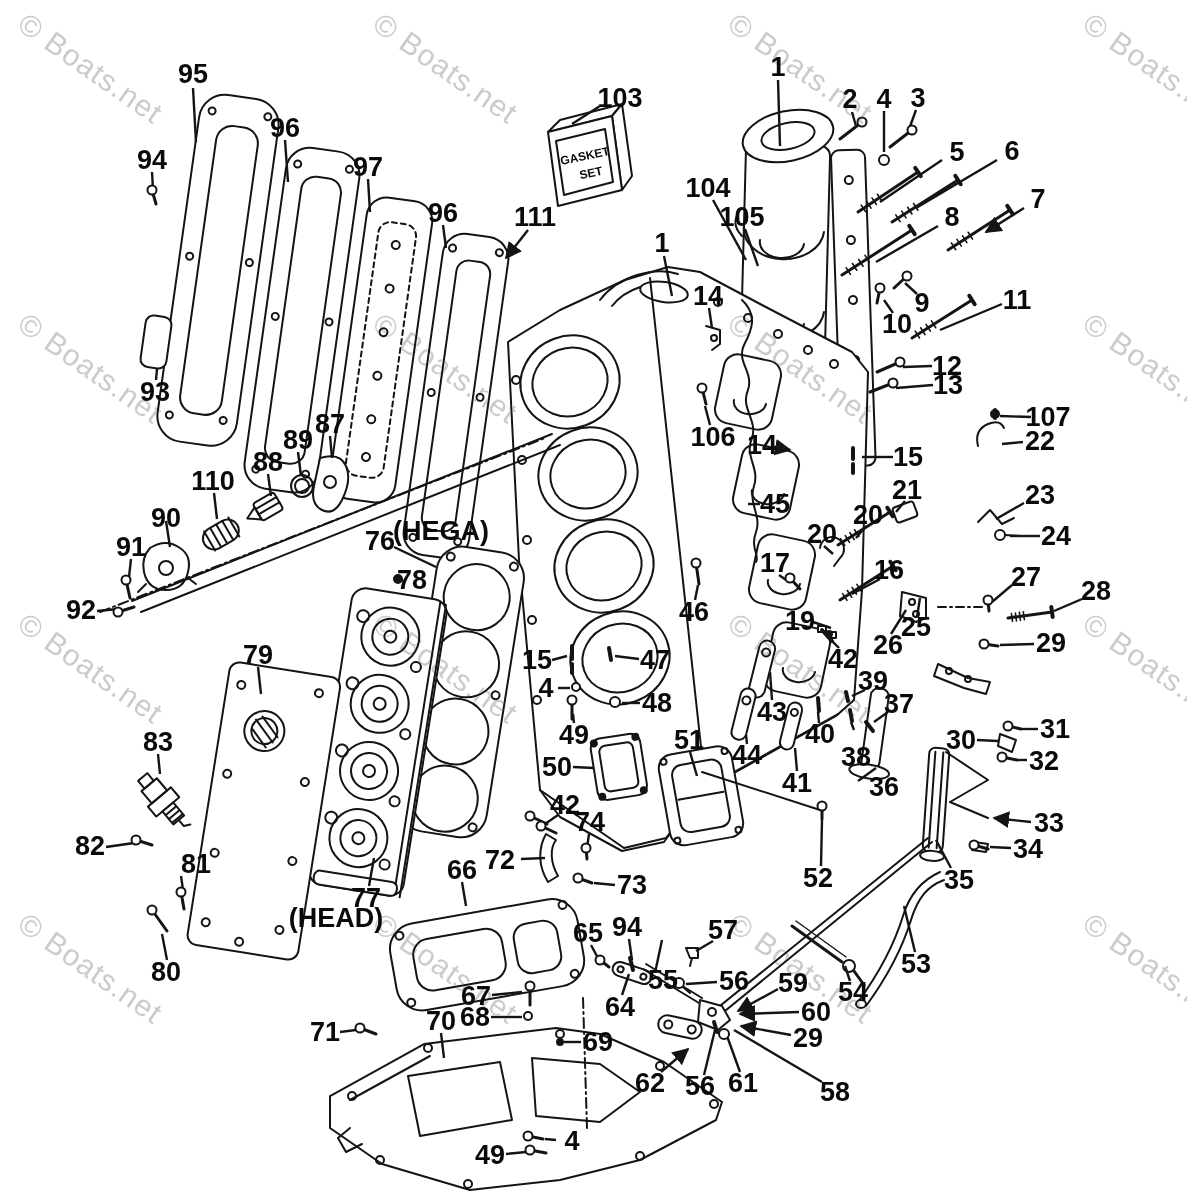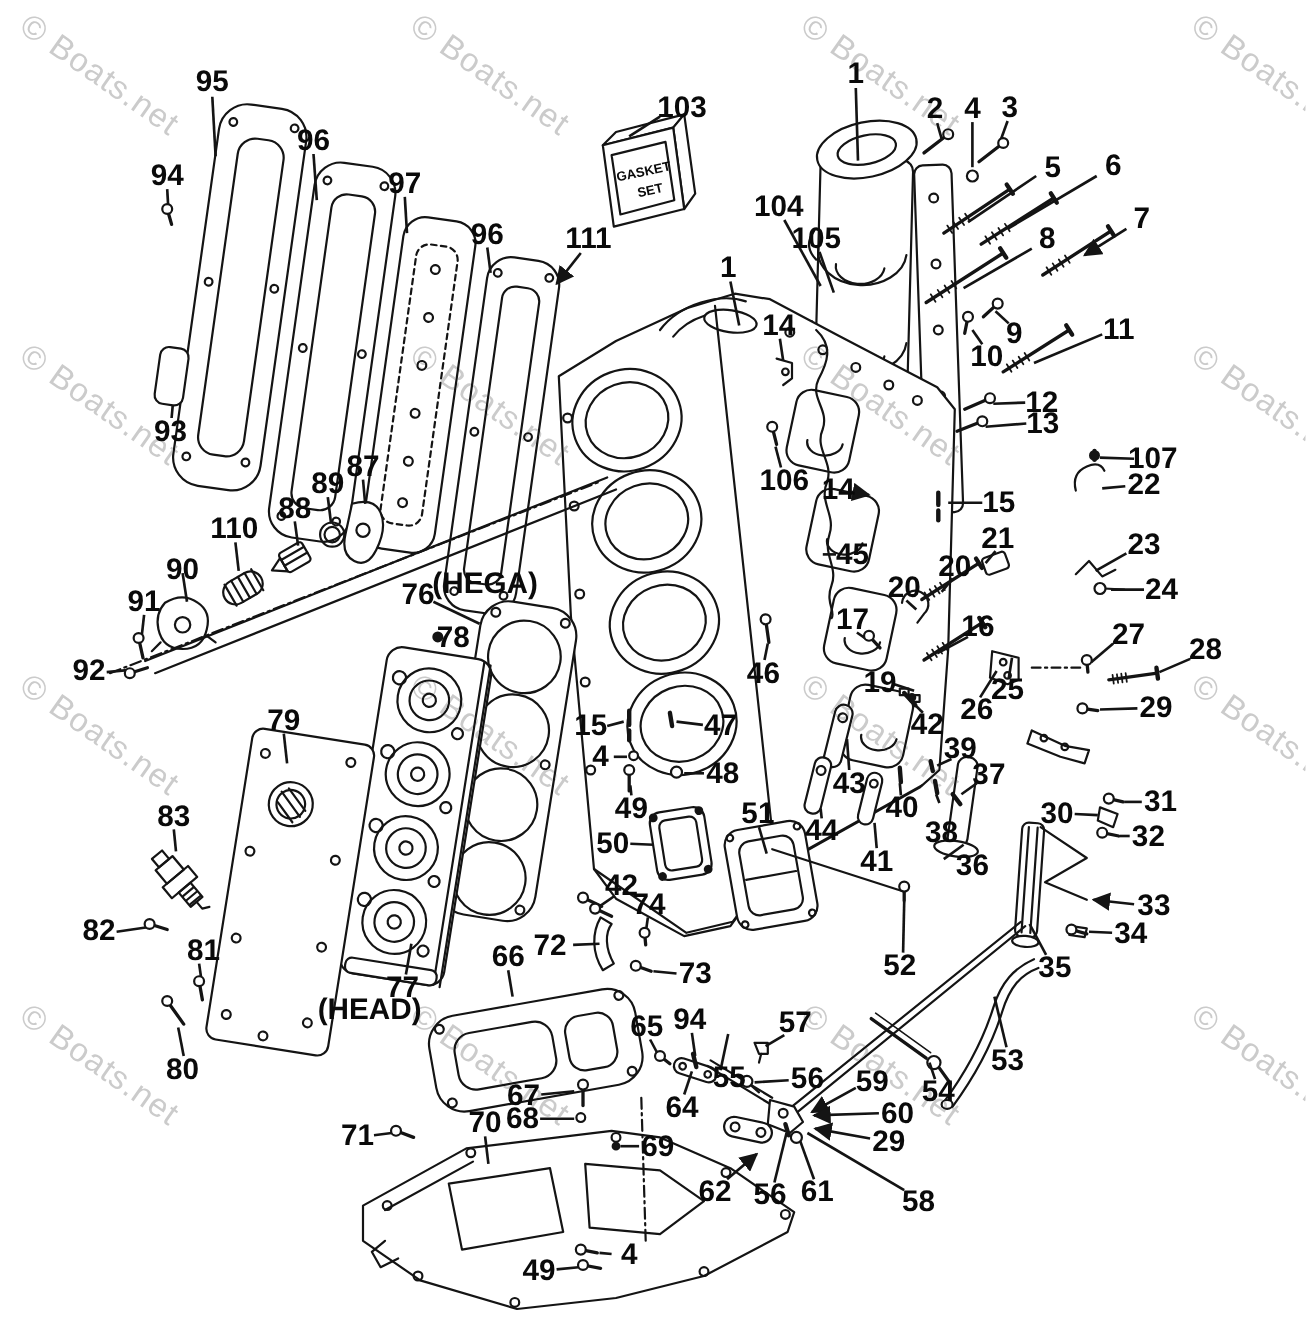--- a/index.html
+++ b/index.html
@@ -750,21 +750,21 @@
       <div class="callout" style="left: 213px; top: 481px;">110</div>
       <div class="callout" style="left: 268px; top: 462px;">88</div>
       <div class="callout" style="left: 298px; top: 440px;">89</div>
       <div class="callout" style="left: 330px; top: 424px;">87</div>
       <div class="callout" style="left: 155px; top: 392px;">93</div>
       <div class="callout" style="left: 380px; top: 541px;">76</div>
       <div class="callout" style="left: 412px; top: 580px;">78</div>
       <div class="callout" style="left: 258px; top: 655px;">79</div>
       <div class="callout" style="left: 158px; top: 742px;">83</div>
       <div class="callout" style="left: 90px; top: 846px;">82</div>
-      <div class="callout" style="left: 185px; top: 864px;">81</div>
+      <div class="callout" style="left: 196px; top: 864px;">81</div>
       <div class="callout" style="left: 166px; top: 972px;">80</div>
       <div class="callout" style="left: 366px; top: 898px;">77</div>
       <div class="plain-label" style="left: 441px; top: 531px; font-size: 27px;">(HEGA)</div>
       <div class="plain-label" style="left: 336px; top: 918px; font-size: 27px;">(HEAD)</div>
       <div class="plain-label" style="left: 585px; top: 156px; font-size: 12px; transform: translate(-50%, -50%) rotate(-12deg);">GASKET</div>
       <div class="plain-label" style="left: 591px; top: 173px; font-size: 12px; transform: translate(-50%, -50%) rotate(-12deg);">SET</div>
     </div>
 
 </div>
 

